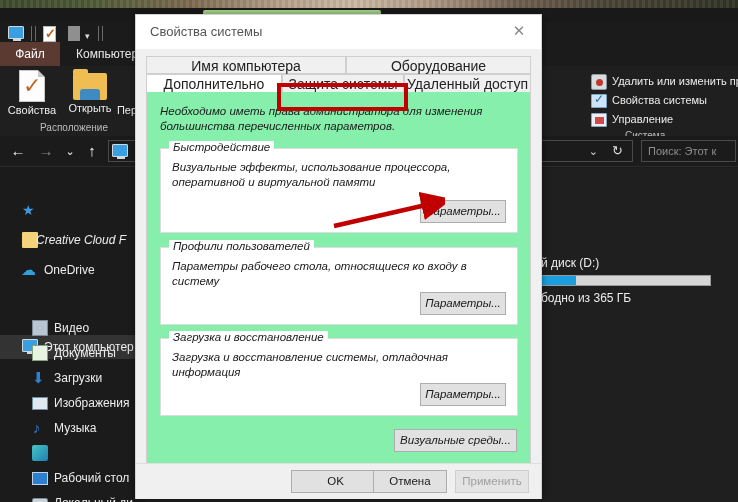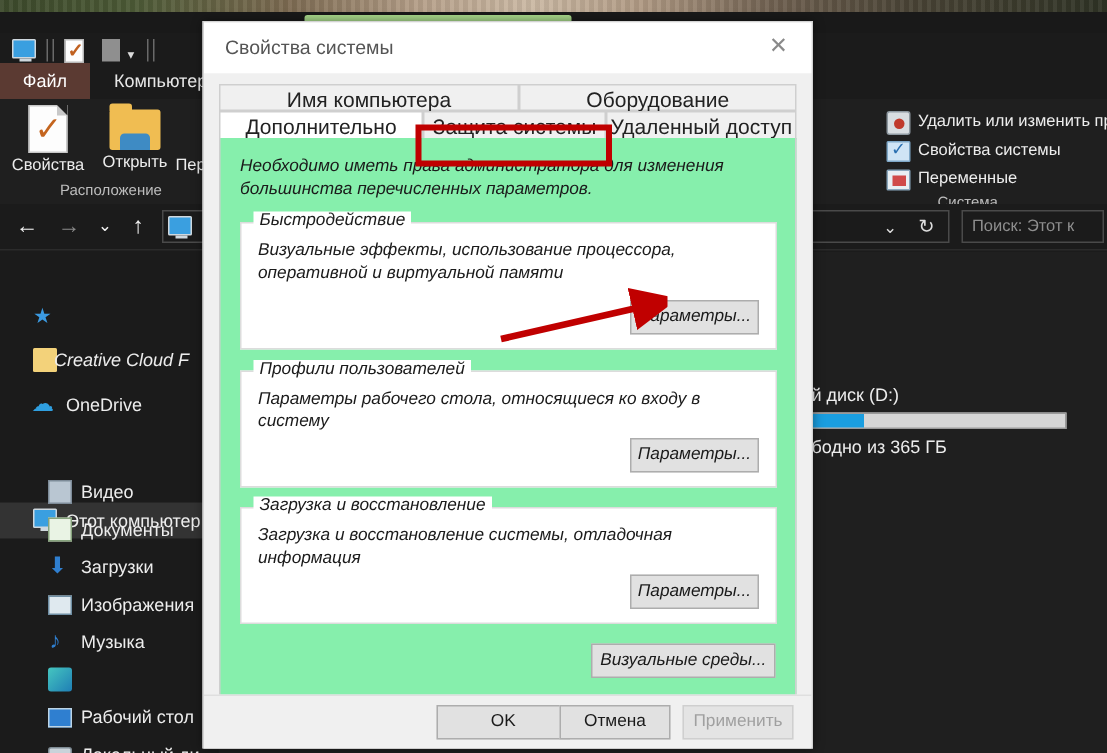--- a/index.html
+++ b/index.html
@@ -266,21 +266,21 @@
     <div class="rlist-item" style="left:612px;top:9px;">Удалить или изменить програ</div>
 
     <div class="rlist-ico" style="left:591px;top:28px;">
         <div class="ico-sysprop"></div>
       </div>
     <div class="rlist-item" style="left:612px;top:28px;">Свойства системы</div>
 
     <div class="rlist-ico" style="left:591px;top:47px;">
         <div class="ico-manage"></div>
       </div>
-    <div class="rlist-item" style="left:612px;top:47px;">Переменные</div>
+    <div class="rlist-item" style="left:612px;top:47px;">Управление</div>
 
     <div class="ribbon-grp-label" style="left:625px;top:64px;">Система</div>
   </div>
 
   <div id="addrbar">
     <div class="navbtn" style="left:8px;">←</div>
     <div class="navbtn dim" style="left:36px;">→</div>
     <div class="navbtn" style="left:60px;font-size:11px;">⌄</div>
     <div class="navbtn" style="left:82px;">↑</div>
 

